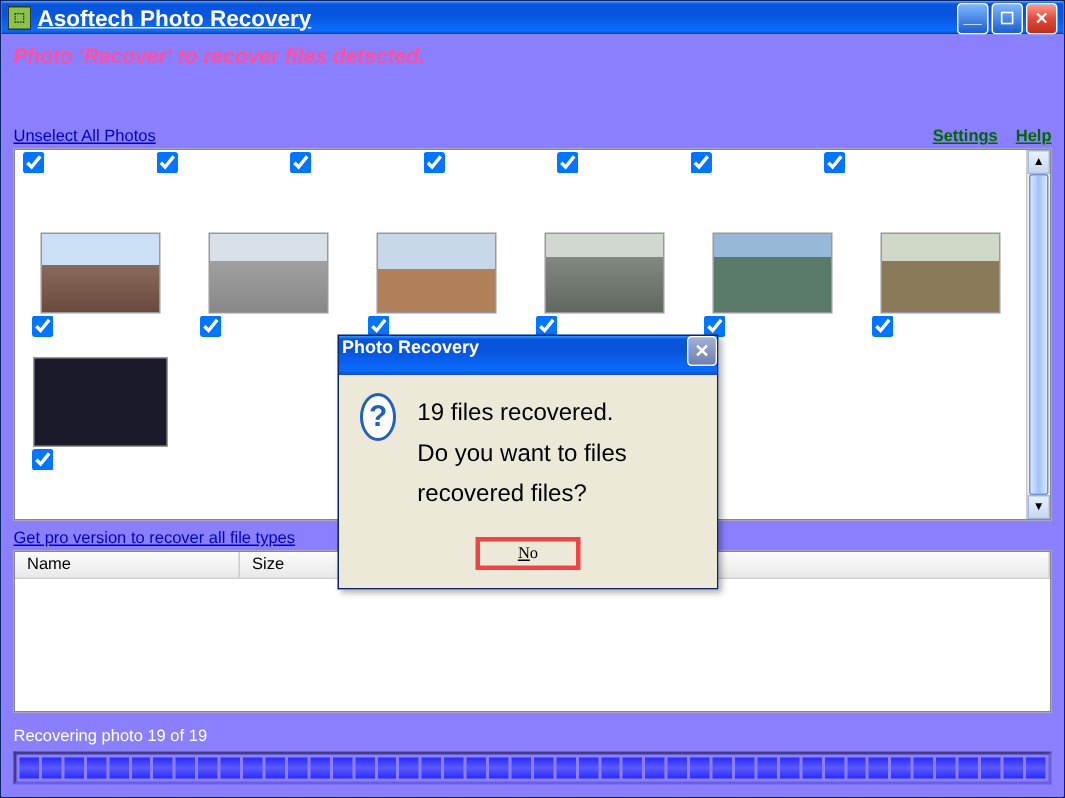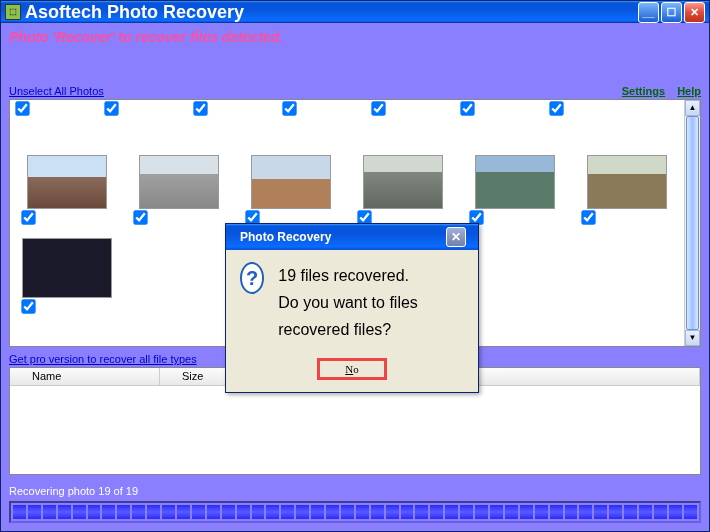--- a/index.html
+++ b/index.html
@@ -2,21 +2,21 @@
 <html><head>
 <meta charset="utf-8">
 <style>
   * { box-sizing: border-box; margin: 0; padding: 0; }
   body { font-family: Tahoma, sans-serif; font-size: 11px; background: #fff; width: 710px; height: 532px; overflow: hidden; position: relative; }
   
   .window { width: 710px; height: 532px; border: 1px solid #0a246a; background: #fff; display: flex; flex-direction: column; }
   
   .titlebar { height: 28px; background: linear-gradient(to bottom, #3a95ff 0%, #0855dd 8%, #0855dd 40%, #0a6cff 88%, #0855dd 95%, #0a246a 100%); display: flex; align-items: center; padding: 0 4px; color: #fff; font-weight: bold; }
   .titlebar .icon { width: 16px; height: 16px; background: #8bc34a; border: 1px solid #333; margin-right: 4px; display:inline-block; font-size:8px; text-align:center; line-height:14px; color:#333;}
-  .titlebar .title { flex: 1; font-size: 18px; }
+  .titlebar .title { flex: 1; font-size: 15px; text-decoration: underline; }
   .winbtn { width: 21px; height: 21px; margin-left: 2px; border-radius: 3px; border: 1px solid #fff; display:flex; align-items:center; justify-content:center; font-weight:bold; font-size:11px; color:#fff; cursor:pointer;}
   .minbtn, .maxbtn { background: linear-gradient(to bottom, #7bb6ff, #1a5fd0); }
   .closebtn { background: linear-gradient(to bottom, #ff9a8a, #e04a3a, #c0301a); }
   
   .client { flex: 1; background: #8a80ff; padding: 6px 8px 8px 8px; display: flex; flex-direction: column; position: relative; }
   
   .instruct { color: #ff4da0; font-weight: bold; font-style: italic; font-size: 14px; margin-bottom: 2px; }
   
   .linkrow { display: flex; align-items: center; }
   .linkrow a { color: #0000cc; text-decoration: underline; font-size: 11px; cursor:pointer;margin-top:38px; }
@@ -50,31 +50,31 @@
   .t4{background:linear-gradient(#d0d8d0 30%,#808880 30%,#606860);} 
   .t5{background:linear-gradient(#98b8d8 30%,#5a7a6a 30%);} 
   .t6{background:linear-gradient(#d0d8c8 35%,#8a7a5a 35%);} 
   .t7{background:radial-gradient(circle at 50% 70%, #ffcf6a 5%, #3a2a10 30%, #0a0a1a 70%);}
   
   .prolink { margin-top: 6px; }
   .prolink a { color:#0000cc; text-decoration:underline; font-size:11px; cursor:pointer;}
   
   .table-wrap { background:#fff; border:1px solid #888; margin-top:2px; height:108px; }
   .thead { display:flex; background:linear-gradient(#fcfcfc,#e8e8e8); border-bottom:1px solid #ccc; height:18px; }
-  .thead .col { border-right:1px solid #ccc; padding:2px 22px; font-size:11px;}
+  .thead .col { border-right:1px solid #ccc; padding:2px 8px; font-size:11px;}
   .c-name{width:150px;} .c-size{width:150px;} .c-ext{width:150px;} .c-blank{flex:1;}
   
   .status { color:#fff; font-size:11px; margin-top:10px; }
   
   .progress { height:22px; background:#8a80ff; border:2px inset #6a60df; margin-top:4px; padding:2px; display:flex; gap:2px; overflow:hidden;}
   .progress .seg { width:14px; background: linear-gradient(to bottom,#2a2aff,#5a5aff,#2a2aff); }
   
   
   .dialog { position:absolute; left:224px; top:200px; width:254px; border:1px solid #0a246a; box-shadow: 2px 2px 4px rgba(0,0,0,0.3); z-index:100;}
-  .dlg-title { height:26px; background: linear-gradient(to bottom, #3a95ff 0%, #0855dd 8%, #0855dd 40%, #0a6cff 88%, #0855dd 95%); display:flex; align-items:center; padding:0 12px; color:#fff; font-weight:bold; font-size:12px;}
+  .dlg-title { height:26px; background: linear-gradient(to bottom, #3a95ff 0%, #0855dd 8%, #0855dd 40%, #0a6cff 88%, #0855dd 95%); display:flex; align-items:flex-start; padding:0 0; color:#fff; font-weight:bold; font-size:12px;}
   .dlg-title .t{flex:1; padding-left:2px;}
   .dlg-close{ width:20px;height:20px; background:linear-gradient(#a0b0d8,#7080a8); border:1px solid #fff; border-radius:3px; color:#fff; text-align:center; line-height:18px; font-weight:bold; cursor:pointer;}
   .dlg-body { background:#ece9d8; padding:12px 14px 12px 14px; }
   .dlg-row{display:flex; gap:14px;}
   .qicon{ width:32px; height:32px; border-radius:50%; border:2px solid #2060c0; display:flex; align-items:center; justify-content:center; color:#2060c0; font-size:20px; font-weight:bold; background:#fff;}
   .dlg-text{font-size:16px; line-height:1.7;}
   .dlg-btns{display:flex; justify-content:center; gap:8px; margin-top:14px;}
   .dlg-btn{ width:70px; height:22px; background:#ece9d8; border:3px solid #ef4444; font-size:11px; cursor:pointer; font-family:Tahoma;}
   .dlg-btn.default{ border:2px solid #2060c0; box-shadow:inset 0 0 0 1px #888;}
   .dlg-btn u{text-decoration:underline;}

